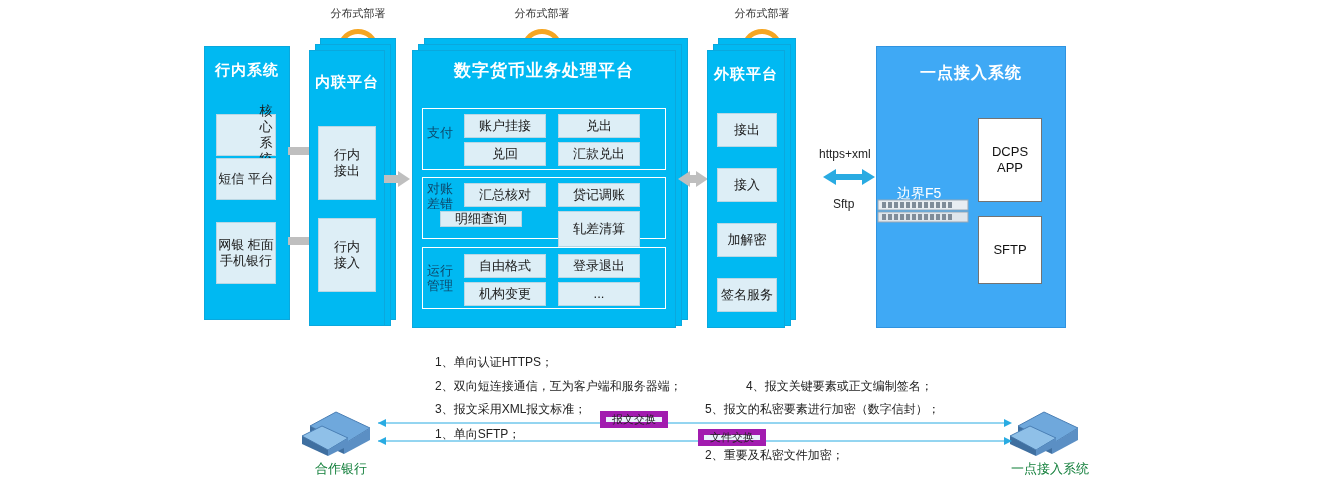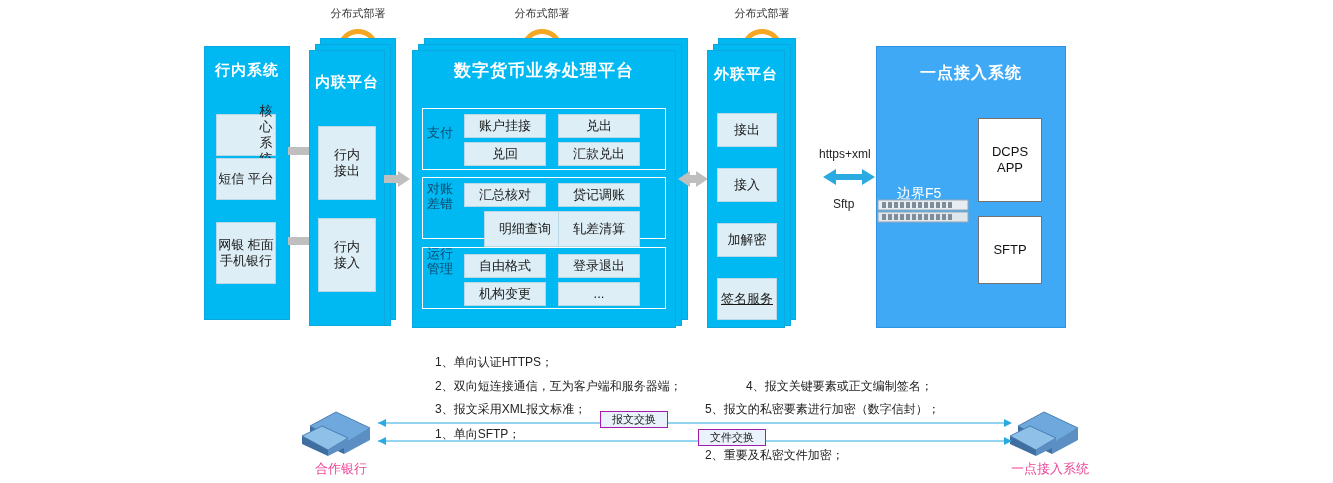--- a/index.html
+++ b/index.html
@@ -72,24 +72,24 @@
     text-align:center;font-size:13px;color:#111;line-height:1.25;
   }
   .dep-label{
     position:absolute;
     font-size:11px;color:#333;text-align:center;white-space:nowrap;
   }
   .note{
     position:absolute;font-size:12px;color:#222;white-space:nowrap;
   }
   .cap{
-    position:absolute;font-size:13px;color:#ec4899;white-space:nowrap;text-align:center;
+    position:absolute;font-size:13px;color:#15803d;white-space:nowrap;text-align:center;
   }
   .tagbox{
-    position:absolute;background:#eaf3fb;border:1px solid #a21caf;
+    position:absolute;background:#eaf3fb;border:6px solid #a21caf;
     font-size:11px;color:#222;display:flex;align-items:center;justify-content:center;
     box-sizing:border-box;
   }
   svg{position:absolute;overflow:visible;}
 </style>
 </head>
 <body>
 
 <div class="dep-label" style="left:318px;top:6px;width:80px;">分布式部署</div>
 <div class="dep-label" style="left:502px;top:6px;width:80px;">分布式部署</div>
@@ -140,43 +140,43 @@
 <div class="group-label" style="left:425px;top:126px;width:30px;">支付</div>
 <div class="inner-box" style="left:464px;top:114px;width:82px;height:24px;">账户挂接</div>
 <div class="inner-box" style="left:558px;top:114px;width:82px;height:24px;">兑出</div>
 <div class="inner-box" style="left:464px;top:142px;width:82px;height:24px;">兑回</div>
 <div class="inner-box" style="left:558px;top:142px;width:82px;height:24px;">汇款兑出</div>
 
 <div class="group-box" style="left:422px;top:177px;width:244px;height:62px;"></div>
 <div class="group-label" style="left:425px;top:182px;width:30px;">对账差错</div>
 <div class="inner-box" style="left:464px;top:183px;width:82px;height:24px;">汇总核对</div>
 <div class="inner-box" style="left:558px;top:183px;width:82px;height:24px;">贷记调账</div>
-<div class="inner-box" style="left:484px;top:211px;width:82px;height:36px;">明细查询</div>
+<div class="inner-box" style="left:440px;top:211px;width:82px;height:16px;">明细查询</div>
 <div class="inner-box" style="left:558px;top:211px;width:82px;height:36px;">轧差清算</div>
 
 <div class="group-box" style="left:422px;top:247px;width:244px;height:62px;"></div>
-<div class="group-label" style="left:425px;top:247px;width:30px;">运行管理</div>
+<div class="group-label" style="left:425px;top:264px;width:30px;">运行管理</div>
 <div class="inner-box" style="left:464px;top:254px;width:82px;height:24px;">自由格式</div>
 <div class="inner-box" style="left:558px;top:254px;width:82px;height:24px;">登录退出</div>
 <div class="inner-box" style="left:464px;top:282px;width:82px;height:24px;">机构变更</div>
 <div class="inner-box" style="left:558px;top:282px;width:82px;height:24px;">...</div>
 
 <svg style="left:678px;top:171px;width:30px;height:16px;">
   <polygon points="0,8 12,0 12,4 18,4 18,0 30,8 18,16 18,12 12,12 12,16" fill="#bfbfbf"></polygon>
 </svg>
 
 <div class="stack-l1" style="left:718px;top:38px;width:78px;height:282px;"></div>
 <div class="stack-l2" style="left:713px;top:44px;width:78px;height:282px;"></div>
 <div class="panel" style="left:707px;top:50px;width:78px;height:278px;">
   <div class="panel-title" style="font-size:15px;margin-top:14px;">外联平台</div>
 </div>
 <div class="inner-box" style="left:717px;top:113px;width:60px;height:34px;">接出</div>
 <div class="inner-box" style="left:717px;top:168px;width:60px;height:34px;">接入</div>
 <div class="inner-box" style="left:717px;top:223px;width:60px;height:34px;">加解密</div>
-<div class="inner-box" style="left:717px;top:278px;width:60px;height:42px;text-decoration:underline;">签名服务</div>
+<div class="inner-box" style="left:717px;top:278px;width:60px;height:34px;">签名服务</div>
 
 <div class="note" style="left:819px;top:147px;font-size:12px;">https+xml</div>
 <div class="note" style="left:833px;top:197px;font-size:12px;">Sftp</div>
 <svg style="left:823px;top:168px;width:52px;height:18px;">
   <polygon points="0,9 13,1 13,6 39,6 39,1 52,9 39,17 39,12 13,12 13,17" fill="#29abe2"></polygon>
 </svg>
 
 <div class="white-panel" style="left:876px;top:46px;width:190px;height:282px;">
   <div class="panel-title" style="font-size:16px;margin-top:16px;">一点接入系统</div>
 </div>

